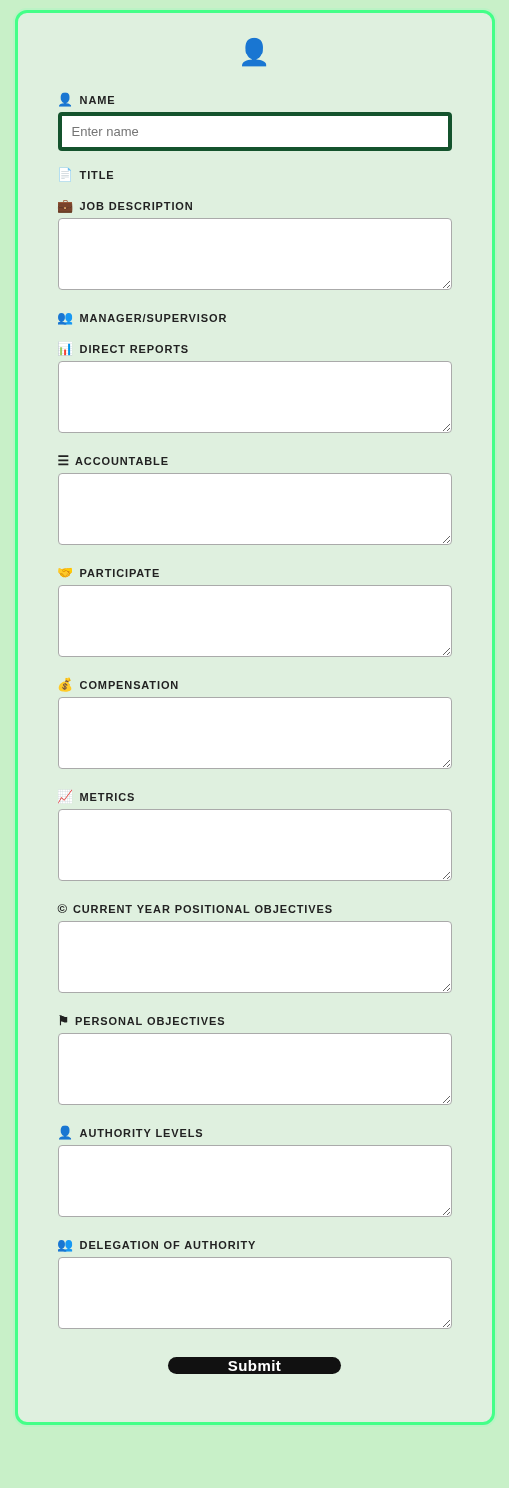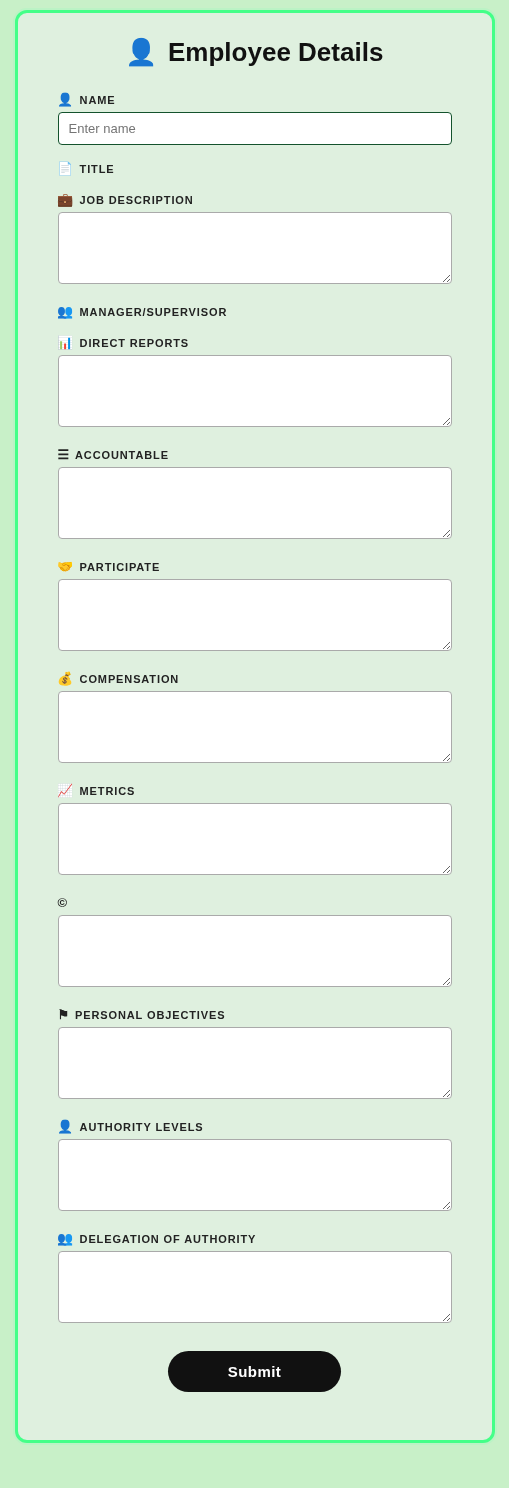--- a/index.html
+++ b/index.html
@@ -55,21 +55,21 @@
       text-transform: uppercase;
     }
 
     .field-label .icon {
       font-size: 13px;
     }
 
     input[type="text"] {
       width: 100%;
       padding: 8px 10px;
-      border: 1px solid #14532d;
+      border: 4px solid #14532d;
       border-radius: 4px;
       font-size: 13px;
       background: #fff;
       color: #333;
       outline: none;
     }
 
     textarea {
       width: 100%;
       padding: 8px 10px;
@@ -83,34 +83,33 @@
       outline: none;
     }
 
     .submit-btn {
       display: block;
       margin: 24px auto 16px auto;
       background: #111;
       color: #fff;
       border: none;
       border-radius: 30px;
-      padding: 12px 60px;
+      padding: 0 60px;
       font-size: 15px;
       font-weight: bold;
       cursor: pointer;
       letter-spacing: 0.03em;
     }
   </style>
 </head>
 <body>
 
 <div class="card">
   <div class="page-title">
     <span>👤</span>
-    <span>Employee Details</span>
   </div>
 
   <div id="fields-container">
       <div class="field-group"><label class="field-label" for="input-name">
           <span class="icon">👤</span>
           <span>NAME</span>
         </label><input type="text" id="input-name" placeholder="Enter name" style=""></div>
       <div class="field-group"><label class="field-label" for="input-title">
           <span class="icon">📄</span>
           <span>TITLE</span>
@@ -138,20 +137,21 @@
       <div class="field-group"><label class="field-label" for="input-compensation">
           <span class="icon">💰</span>
           <span>COMPENSATION</span>
         </label><textarea id="input-compensation" placeholder="" style=""></textarea></div>
       <div class="field-group"><label class="field-label" for="input-metrics">
           <span class="icon">📈</span>
           <span>METRICS</span>
         </label><textarea id="input-metrics" placeholder="" style=""></textarea></div>
       <div class="field-group"><label class="field-label" for="input-current_year_objectives">
           <span class="icon">©</span>
+          <span>CURRENT YEAR POSITIONAL OBJECTIVES</span>
         </label><textarea id="input-current_year_objectives" placeholder="" style=""></textarea></div>
       <div class="field-group"><label class="field-label" for="input-personal_objectives">
           <span class="icon">⚑</span>
           <span>PERSONAL OBJECTIVES</span>
         </label><textarea id="input-personal_objectives" placeholder="" style=""></textarea></div>
       <div class="field-group"><label class="field-label" for="input-authority_levels">
           <span class="icon">👤</span>
           <span>AUTHORITY LEVELS</span>
         </label><textarea id="input-authority_levels" placeholder="" style=""></textarea></div>
       <div class="field-group"><label class="field-label" for="input-delegation_of_authority">

